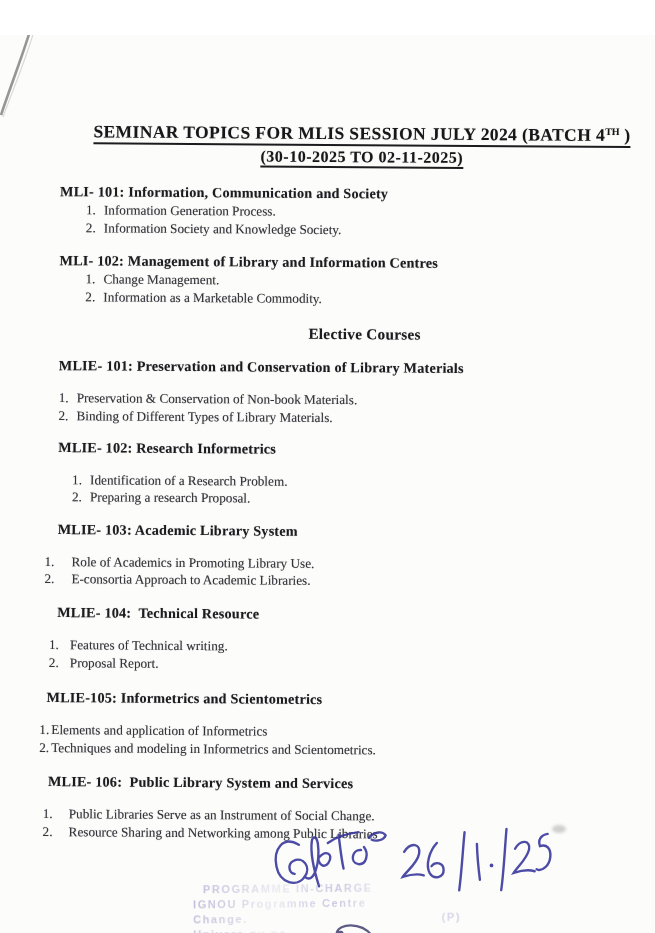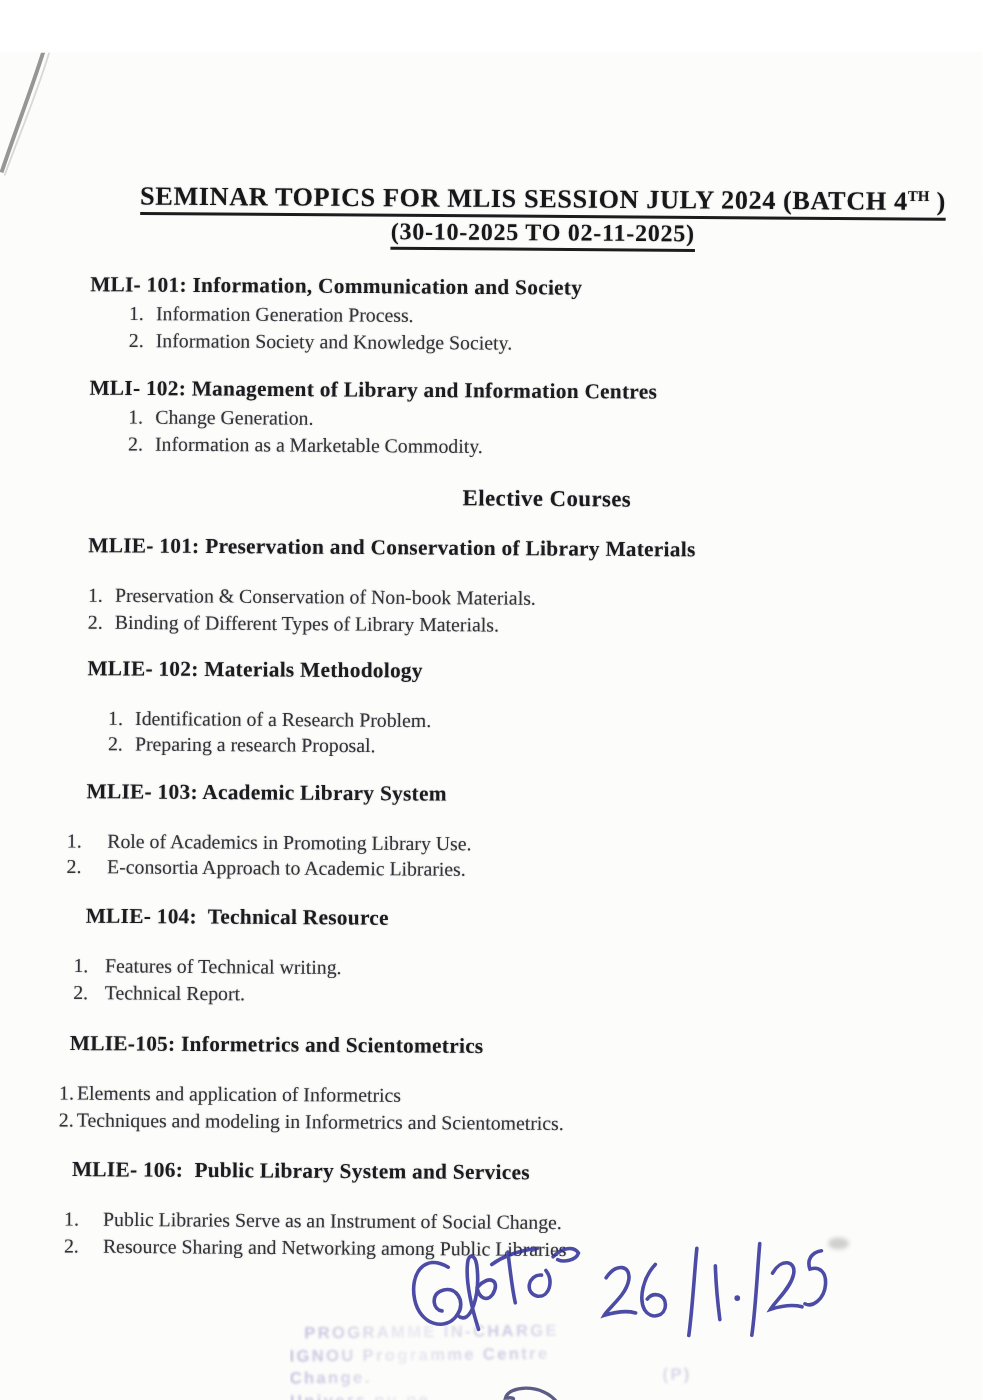--- a/index.html
+++ b/index.html
@@ -99,56 +99,56 @@
         <div class="sec-head"><span>MLI- 101:</span> <span>Information, Communication and Society</span></div>
         <ol class="topics">
           <li><span>Information Generation Process.</span></li>
           <li><span>Information Society and Knowledge Society.</span></li>
         </ol>
       </div>
 
       <div class="sec s1">
         <div class="sec-head"><span>MLI- 102:</span> <span>Management of Library and Information Centres</span></div>
         <ol class="topics">
-          <li><span>Change Generation.</span></li>
+          <li><span>Change Management.</span></li>
           <li><span>Information as a Marketable Commodity.</span></li>
         </ol>
       </div>
 
       <div class="elective">Elective Courses</div>
 
       <div class="sec s2 gap">
         <div class="sec-head"><span>MLIE- 101:</span> <span>Preservation and Conservation of Library Materials</span></div>
         <ol class="topics">
           <li><span>Preservation &amp; Conservation of Non-book Materials.</span></li>
           <li><span>Binding of Different Types of Library Materials.</span></li>
         </ol>
       </div>
 
       <div class="sec s3 gap">
-        <div class="sec-head"><span>MLIE- 102:</span> <span>Materials Methodology</span></div>
+        <div class="sec-head"><span>MLIE- 102:</span> <span>Research Informetrics</span></div>
         <ol class="topics">
           <li><span>Identification of a Research Problem.</span></li>
           <li><span>Preparing a research Proposal.</span></li>
         </ol>
       </div>
 
       <div class="sec s4 gap">
         <div class="sec-head"><span>MLIE- 103:</span> <span>Academic Library System</span></div>
         <ol class="topics">
           <li><span>Role of Academics in Promoting Library Use.</span></li>
           <li><span>E-consortia Approach to Academic Libraries.</span></li>
         </ol>
       </div>
 
       <div class="sec s5 gap">
         <div class="sec-head"><span>MLIE- 104:</span>&nbsp; <span>Technical Resource</span></div>
         <ol class="topics">
           <li><span>Features of Technical writing.</span></li>
-          <li><span>Technical Report.</span></li>
+          <li><span>Proposal Report.</span></li>
         </ol>
       </div>
 
       <div class="sec s6 gap">
         <div class="sec-head"><span>MLIE-105:</span> <span>Informetrics and Scientometrics</span></div>
         <ol class="topics">
           <li><span>Elements and application of Informetrics</span></li>
           <li><span>Techniques and modeling in Informetrics and Scientometrics.</span></li>
         </ol>
       </div>

